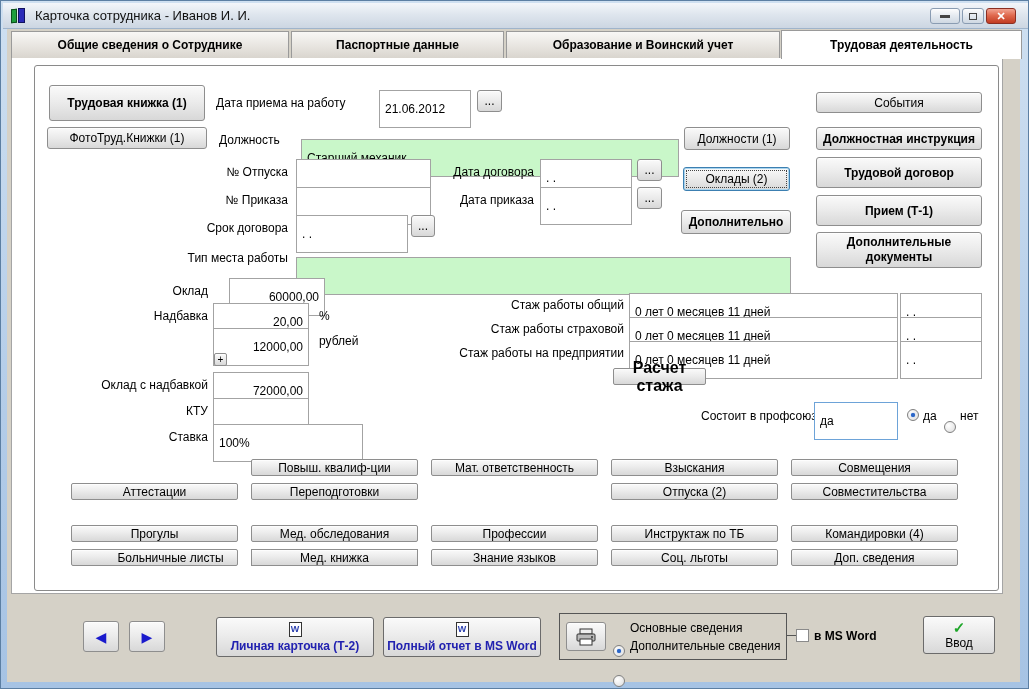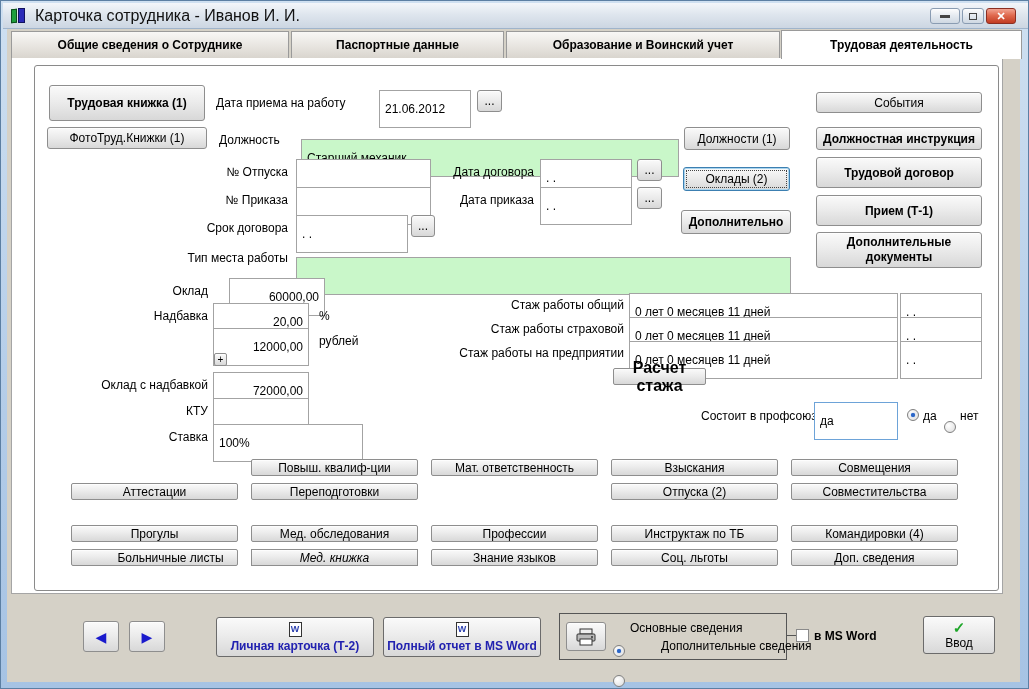--- a/index.html
+++ b/index.html
@@ -6,21 +6,21 @@
   *{box-sizing:border-box;}
   .stage{position:relative;width:1029px;height:689px;overflow:hidden;
          font-family:"Liberation Sans",sans-serif;font-size:12px;color:#000;
          background:linear-gradient(180deg,#cfe0f1,#b3cce8 60%,#a6c3e4);
          border:1px solid #5c7fa3;}
   .abs{position:absolute;}
   
   .titlebar{left:2px;top:2px;width:1025px;height:26px;
             background:linear-gradient(#f3f6fa,#dfe6ee 45%,#ccd6e2);
             border-bottom:1px solid #9fb4cb;display:flex;align-items:center;}
-  .title-text{margin-left:6px;font-size:16px;color:#111;white-space:nowrap;}
+  .title-text{margin-left:6px;font-size:13px;color:#111;white-space:nowrap;}
   .books-icon{width:20px;height:18px;margin-left:6px;position:relative;flex:0 0 auto;}
   .books-icon .b1{position:absolute;left:2px;top:2px;width:6px;height:14px;background:#1e9e3c;border:1px solid #0c4d1c;transform:skewY(-6deg);}
   .books-icon .b2{position:absolute;left:9px;top:1px;width:7px;height:15px;background:#2b2bb8;border:1px solid #12125e;}
   .winbtn{height:16px;border:1px solid #8a9cb2;border-radius:3px;
           background:linear-gradient(#fdfdfd,#e6ebf1 45%,#cfd8e2);
           display:flex;align-items:center;justify-content:center;}
   .winbtn.close{background:linear-gradient(#f2a492,#e06a4f 45%,#c23c22);border-color:#8b2f22;color:#fff;font-weight:bold;font-size:11px;}
   .glyph-min{width:10px;height:3px;background:#444;}
   .glyph-max{width:8px;height:7px;border:1px solid #444;}
   
@@ -181,21 +181,21 @@
   <div class="abs btn" style="left:250px;top:482px;width:167px;height:17px;border-radius:2px;">Переподготовки</div>
   <div class="abs btn" style="left:610px;top:482px;width:167px;height:17px;border-radius:2px;">Отпуска (2)</div>
   <div class="abs btn" style="left:790px;top:482px;width:167px;height:17px;border-radius:2px;">Совместительства</div>
 
   <div class="abs btn" style="left:70px;top:524px;width:167px;height:17px;border-radius:2px;">Прогулы</div>
   <div class="abs btn" style="left:250px;top:524px;width:167px;height:17px;border-radius:2px;">Мед. обследования</div>
   <div class="abs btn" style="left:430px;top:524px;width:167px;height:17px;border-radius:2px;">Профессии</div>
   <div class="abs btn" style="left:610px;top:524px;width:167px;height:17px;border-radius:2px;">Инструктаж по ТБ</div>
   <div class="abs btn" style="left:790px;top:524px;width:167px;height:17px;border-radius:2px;">Командировки (4)</div>
   <div class="abs btn" style="left:70px;top:548px;width:167px;height:17px;border-radius:2px;padding-left:32px;">Больничные листы</div>
-  <div class="abs btn" style="left:250px;top:548px;width:167px;height:17px;border-radius:0;font-style:italic;">Мед. книжка</div>
+  <div class="abs btn" style="left:250px;top:548px;width:167px;height:17px;border-radius:0;">Мед. книжка</div>
   <div class="abs btn" style="left:430px;top:548px;width:167px;height:17px;border-radius:2px;">Знание языков</div>
   <div class="abs btn" style="left:610px;top:548px;width:167px;height:17px;border-radius:2px;">Соц. льготы</div>
   <div class="abs btn" style="left:790px;top:548px;width:167px;height:17px;border-radius:2px;">Доп. сведения</div>
 
   <div class="abs btn" style="left:82px;top:620px;width:36px;height:31px;">
       <span class="arrow">◀</span>
     </div>
   <div class="abs btn" style="left:128px;top:620px;width:36px;height:31px;">
       <span class="arrow">▶</span>
     </div>
@@ -214,21 +214,21 @@
     <svg class="printer-svg" width="22" height="18" viewBox="0 0 22 18">
       <rect x="5" y="1" width="12" height="5" fill="#eee" stroke="#333"></rect>
       <rect x="2" y="6" width="18" height="7" rx="1" fill="#bbb" stroke="#333"></rect>
       <rect x="5" y="11" width="12" height="6" fill="#fff" stroke="#333"></rect>
       <circle cx="17" cy="9" r="1" fill="#333"></circle>
     </svg>
   </div>
   <div class="abs radio sel" style="left:612px;top:620px;"></div>
   <div class="abs lbl" style="left:629px;top:620px;">Основные сведения</div>
   <div class="abs radio" style="left:612px;top:638px;"></div>
-  <div class="abs lbl" style="left:660px;top:638px;">Дополнительные сведения</div>
+  <div class="abs lbl" style="left:629px;top:638px;">Дополнительные сведения</div>
 
   <div class="abs connector" style="left:786px;top:634px;width:9px;"></div>
   <div class="abs checkbox" style="left:795px;top:628px;"></div>
   <div class="abs lbl" style="left:813px;top:628px;font-weight:bold;">в MS Word</div>
 
   <div class="abs btn" style="left:922px;top:615px;width:72px;height:38px;flex-direction:column;gap:1px;border-color:#6b6b6b;">
     <span class="check-glyph">✓</span>
     <span>Ввод</span>
   </div>
 

